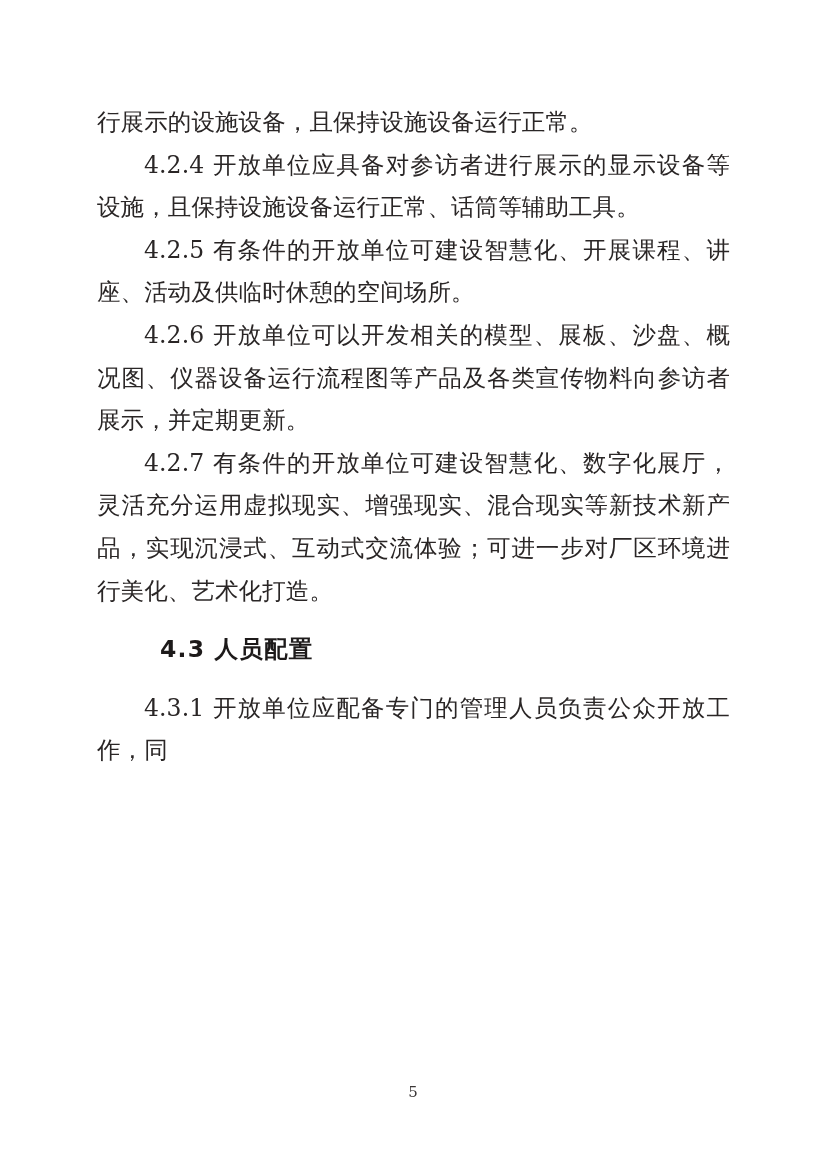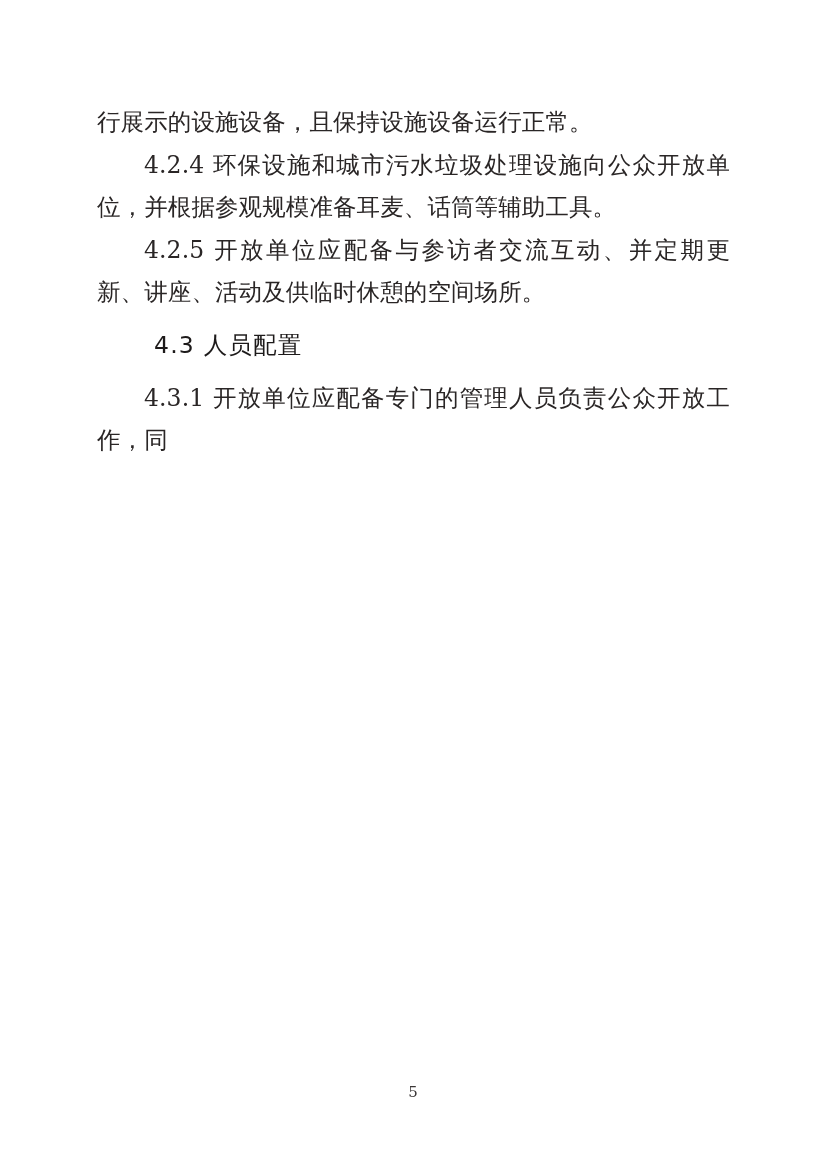--- a/index.html
+++ b/index.html
@@ -49,24 +49,24 @@
   .para.no-indent {
     text-indent: 0;
   }
 
   
   .para.indent {
     text-indent: 47px;
   }
 
   .heading {
-    margin: 10px;
+    margin: 16px;
     font-size: 23.5px;
     line-height: 42.6px;
-    font-weight: normal;
+    font-weight: bold;
     text-indent: 47px;
     letter-spacing: 1.2px;
     color: #1d1a1a;
     font-family: "DejaVu Sans", "Liberation Sans", sans-serif;
   }
 
   
   .para.indent-last {
     text-indent: 47px;
   }
@@ -87,25 +87,27 @@
 <body>
 
 <div id="page">
 
   <div id="content">
 
     <p class="para no-indent">行展示的设施设备，且保持设施设备运行正常。</p>
 
 
 
-    <p class="para indent">4.2.4 环保设施和城市污水垃圾处理设施向公众开放单位，并根据参观规模准备耳麦、话筒等辅助工具。</p>
+    <p class="para indent">4.2.4 开放单位应具备对参访者进行展示的显示设备等设施，且保持设施设备运行正常、话筒等辅助工具。</p>
 
-    <p class="para indent">4.2.5 开放单位应配备与参访者交流互动、并定期更新、讲座、活动及供临时休憩的空间场所。</p>
+    <p class="para indent">4.2.5 有条件的开放单位可建设智慧化、开展课程、讲座、活动及供临时休憩的空间场所。</p>
 
+    <p class="para indent">4.2.6 开放单位可以开发相关的模型、展板、沙盘、概况图、仪器设备运行流程图等产品及各类宣传物料向参访者展示，并定期更新。</p>
 
+    <p class="para indent">4.2.7 有条件的开放单位可建设智慧化、数字化展厅，灵活充分运用虚拟现实、增强现实、混合现实等新技术新产品，实现沉浸式、互动式交流体验；可进一步对厂区环境进行美化、艺术化打造。</p>
 
     <p class="heading">4.3 人员配置</p>
 
     <p class="para indent-last">4.3.1 开放单位应配备专门的管理人员负责公众开放工作，同</p>
 
   </div>
 
   <div id="page-number">5</div>
 
 </div>

